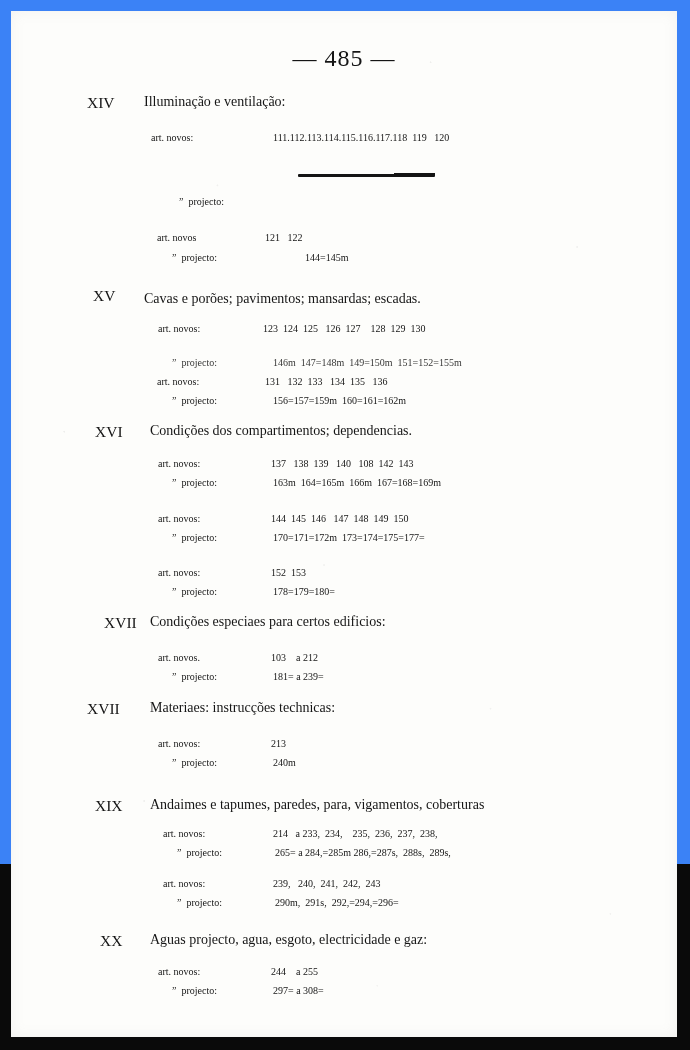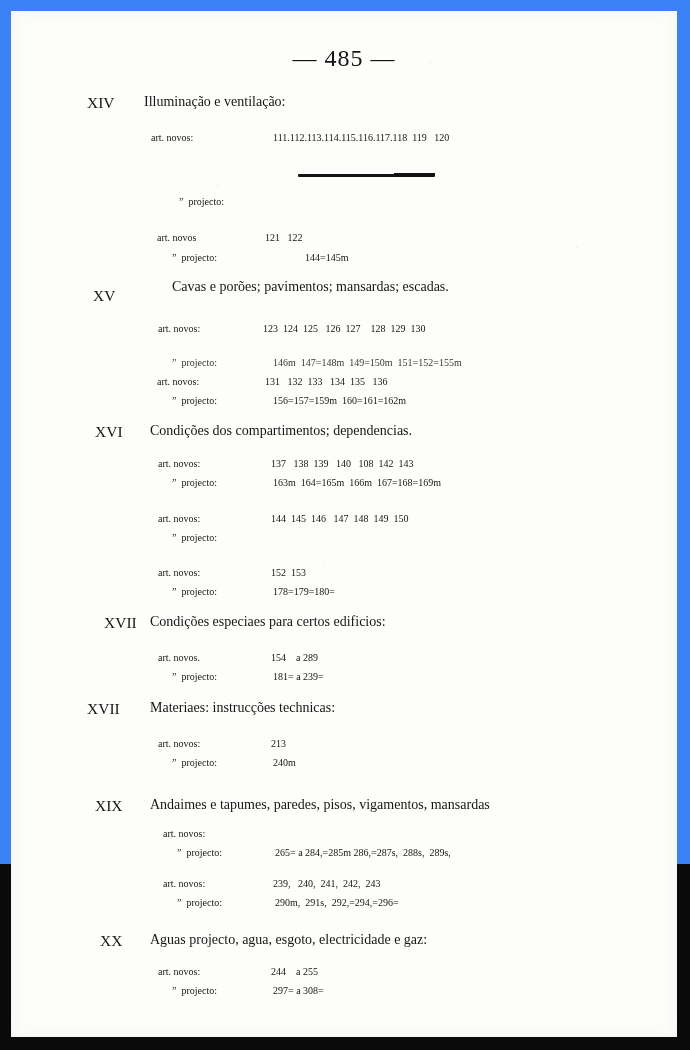--- a/index.html
+++ b/index.html
@@ -140,21 +140,21 @@
 
       <div class="line" style="left:168px; top:186px;">”  projecto:</div>
 
       <div class="line" style="left:146px; top:222px;">art. novos</div>
       <div class="line" style="left:254px; top:222px;">121   122</div>
 
       <div class="line" style="left:161px; top:242px;">”  projecto:</div>
       <div class="line" style="left:262px; top:242px;margin-left:32px;">144=145m</div>
 
       <div class="heading-num" style="left:82px; top:277px;">XV</div>
-      <div class="heading-text" style="left:133px; top:269px;margin-left:28px;">Cavas e porões; pavimentos; mansardas; escadas.</div>
+      <div class="heading-text" style="left:133px; top:281px;">Cavas e porões; pavimentos; mansardas; escadas.</div>
 
       <div class="line" style="left:147px; top:313px;">art. novos:</div>
       <div class="line" style="left:252px; top:313px;">123  124  125   126  127    128  129  130</div>
 
       <div class="line faded" style="left:161px; top:347px;">”  projecto:</div>
       <div class="line faded" style="left:262px; top:347px;">146m  147=148m  149=150m  151=152=155m</div>
 
       <div class="line" style="left:146px; top:366px;">art. novos:</div>
       <div class="line" style="left:254px; top:366px;">131   132  133   134  135   136</div>
 
@@ -167,49 +167,51 @@
       <div class="line" style="left:147px; top:448px;">art. novos:</div>
       <div class="line" style="left:260px; top:448px;">137   138  139   140   108  142  143</div>
 
       <div class="line" style="left:161px; top:467px;">”  projecto:</div>
       <div class="line" style="left:262px; top:467px;text-align:right;">163m  164=165m  166m  167=168=169m</div>
 
       <div class="line" style="left:147px; top:503px;">art. novos:</div>
       <div class="line" style="left:260px; top:503px;">144  145  146   147  148  149  150</div>
 
       <div class="line" style="left:161px; top:522px;">”  projecto:</div>
+      <div class="line" style="left:262px; top:522px;">170=171=172m  173=174=175=177=</div>
 
       <div class="line" style="left:147px; top:557px;">art. novos:</div>
       <div class="line" style="left:260px; top:557px;">152  153</div>
 
       <div class="line" style="left:161px; top:576px;">”  projecto:</div>
       <div class="line" style="left:262px; top:576px;">178=179=180=</div>
 
       <div class="heading-num" style="left:80px; top:604px;margin-left:13px;">XVII</div>
       <div class="heading-text" style="left:139px; top:604px;">Condições especiaes para certos edificios:</div>
 
       <div class="line" style="left:147px; top:642px;">art. novos.</div>
-      <div class="line" style="left:260px; top:642px;">154    a 289</div>
+      <div class="line" style="left:260px; top:642px;">103    a 212</div>
 
       <div class="line" style="left:161px; top:661px;">”  projecto:</div>
       <div class="line" style="left:262px; top:661px;">181= a 239=</div>
 
       <div class="heading-num" style="left:76px; top:690px;">XVII</div>
       <div class="heading-text" style="left:139px; top:690px;">Materiaes: instrucções technicas:</div>
 
       <div class="line" style="left:147px; top:728px;">art. novos:</div>
       <div class="line" style="left:260px; top:728px;">213</div>
 
       <div class="line" style="left:161px; top:747px;">”  projecto:</div>
       <div class="line" style="left:262px; top:747px;">240m</div>
 
       <div class="heading-num" style="left:84px; top:787px;">XIX</div>
-      <div class="heading-text" style="left:139px; top:787px;">Andaimes e tapumes, paredes, pisos, vigamentos, mansardas</div>
+      <div class="heading-text" style="left:139px; top:787px;">Andaimes e tapumes, paredes, para, vigamentos, coberturas</div>
 
       <div class="line" style="left:152px; top:818px;">art. novos:</div>
+      <div class="line" style="left:262px; top:818px;">214   a 233,  234,    235,  236,  237,  238,</div>
 
       <div class="line" style="left:166px; top:837px;">”  projecto:</div>
       <div class="line" style="left:264px; top:837px;">265= a 284,=285m 286,=287s,  288s,  289s,</div>
 
       <div class="line" style="left:152px; top:868px;">art. novos:</div>
       <div class="line" style="left:262px; top:868px;">239,   240,  241,  242,  243</div>
 
       <div class="line" style="left:166px; top:887px;">”  projecto:</div>
       <div class="line" style="left:264px; top:887px;">290m,  291s,  292,=294,=296=</div>
 

